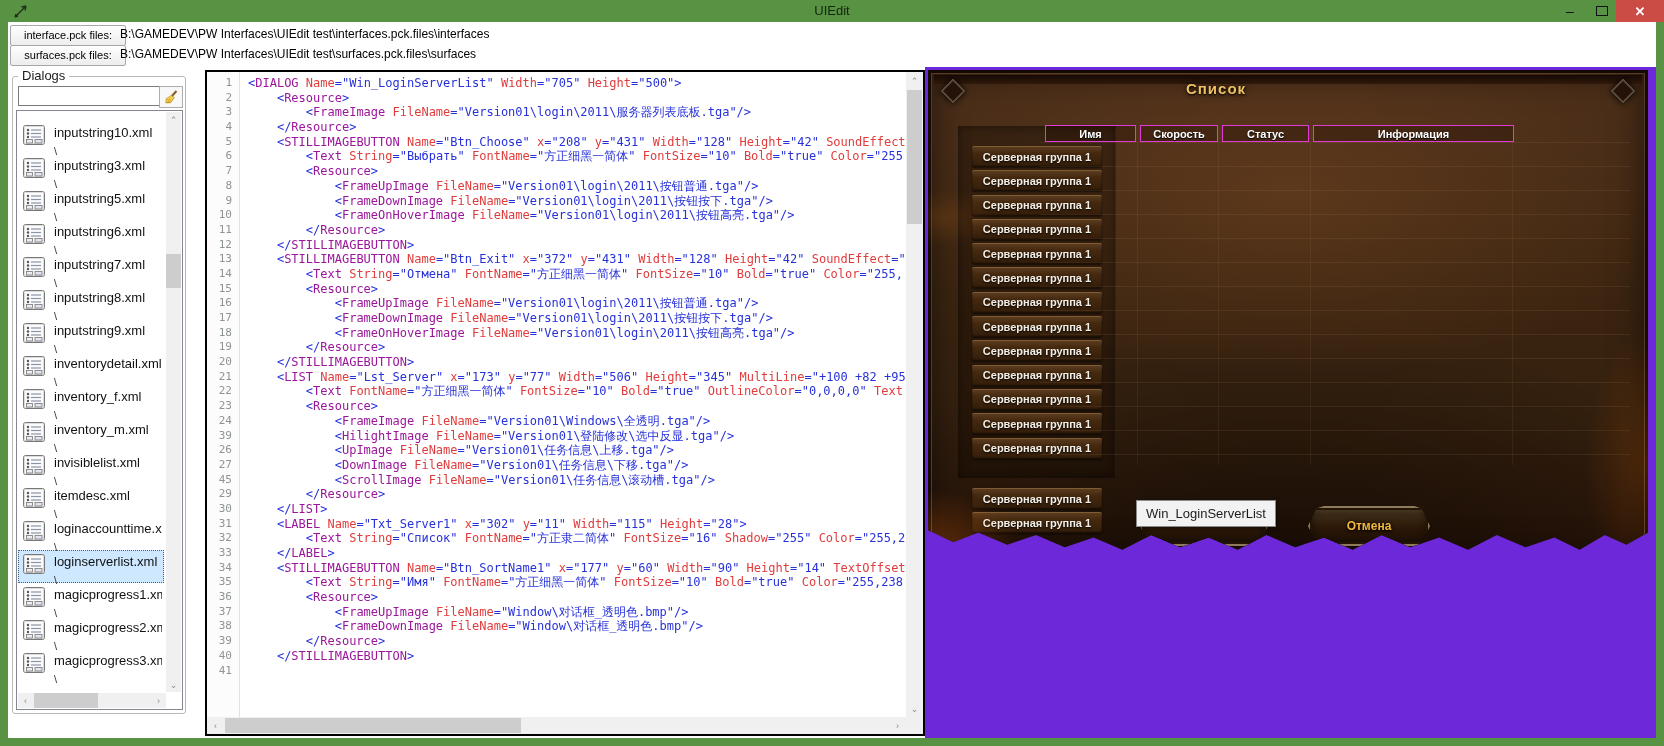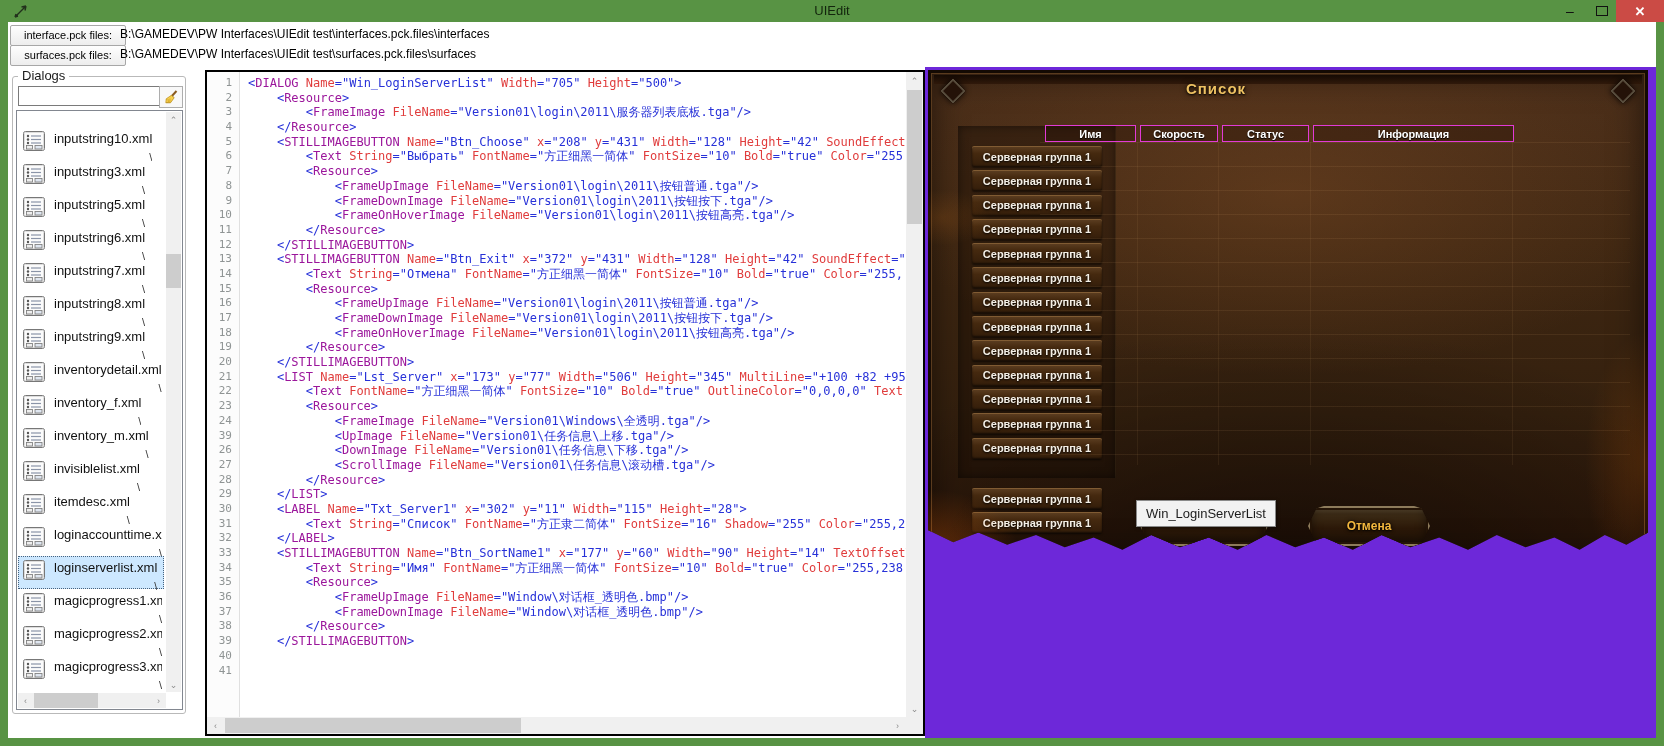--- a/index.html
+++ b/index.html
@@ -30,21 +30,21 @@
   #path-value-2{left:120px;top:45px;}
 
   
   #sidebar-group{left:12px;top:76px;width:172px;height:636px;border:1px solid #b9b9b9;border-radius:3px;}
   #sidebar-legend{left:18px;top:68px;background:#fff;padding:0 4px;font-size:13px;color:#1a1a1a;}
   #search-input{left:18px;top:86px;width:136px;height:18px;border:1px solid #7a7a7a;font-size:12px;
                 padding:0 3px;outline:none;font-family:"Liberation Sans",sans-serif;}
   #broom-btn{left:159px;top:86px;width:22px;height:20px;border:1px solid #adadad;background:#f8f8f8;
              display:flex;align-items:center;justify-content:center;}
   #file-listbox{left:16px;top:110px;width:165px;height:598px;border:1px solid #828790;background:#fff;overflow:hidden;}
-  #file-items{left:1px;top:16px;width:146px;text-align:right;}
+  #file-items{left:1px;top:10px;width:146px;}
   .file-item{display:flex;align-items:flex-start;padding:2px 2px 2px 4px;height:29px;}
   .file-item.selected{background:#cde8ff;outline:1px dotted #46627e;outline-offset:-1px;}
   .fi-icon{flex:0 0 26px;margin-top:1px;}
   .fi-text{margin-left:6px;overflow:hidden;}
   .fi-name{font-size:13px;color:#111;line-height:15px;white-space:nowrap;}
   .fi-sub{font-size:11px;color:#333;line-height:12px;}
 
   
   .sb-track{background:#f0f0f0;}
   .sb-thumb{background:#cdcdcd;}
@@ -510,21 +510,21 @@
         <div class="gut-num">18</div>
         <div class="gut-num">19</div>
         <div class="gut-num">20</div>
         <div class="gut-num">21</div>
         <div class="gut-num">22</div>
         <div class="gut-num">23</div>
         <div class="gut-num">24</div>
         <div class="gut-num">39</div>
         <div class="gut-num">26</div>
         <div class="gut-num">27</div>
-        <div class="gut-num">28</div>
+        <div class="gut-num">45</div>
         <div class="gut-num">29</div>
         <div class="gut-num">30</div>
         <div class="gut-num">31</div>
         <div class="gut-num">32</div>
         <div class="gut-num">33</div>
         <div class="gut-num">34</div>
         <div class="gut-num">35</div>
         <div class="gut-num">36</div>
         <div class="gut-num">37</div>
         <div class="gut-num">38</div>
@@ -550,20 +550,21 @@
         <div class="code-line"><span>        </span><span class="c-sym">&lt;</span><span class="c-tag">Resource</span><span class="c-sym">&gt;</span></div>
         <div class="code-line"><span>            </span><span class="c-sym">&lt;</span><span class="c-tag">FrameUpImage</span><span> </span><span class="c-attr">FileName</span><span class="c-val">="Version01\login\2011\按钮普通.tga"</span><span class="c-sym">/&gt;</span></div>
         <div class="code-line"><span>            </span><span class="c-sym">&lt;</span><span class="c-tag">FrameDownImage</span><span> </span><span class="c-attr">FileName</span><span class="c-val">="Version01\login\2011\按钮按下.tga"</span><span class="c-sym">/&gt;</span></div>
         <div class="code-line"><span>            </span><span class="c-sym">&lt;</span><span class="c-tag">FrameOnHoverImage</span><span> </span><span class="c-attr">FileName</span><span class="c-val">="Version01\login\2011\按钮高亮.tga"</span><span class="c-sym">/&gt;</span></div>
         <div class="code-line"><span>        </span><span class="c-sym">&lt;/</span><span class="c-tag">Resource</span><span class="c-sym">&gt;</span></div>
         <div class="code-line"><span>    </span><span class="c-sym">&lt;/</span><span class="c-tag">STILLIMAGEBUTTON</span><span class="c-sym">&gt;</span></div>
         <div class="code-line"><span>    </span><span class="c-sym">&lt;</span><span class="c-tag">LIST</span><span> </span><span class="c-attr">Name</span><span class="c-val">="Lst_Server"</span><span> </span><span class="c-attr">x</span><span class="c-val">="173"</span><span> </span><span class="c-attr">y</span><span class="c-val">="77"</span><span> </span><span class="c-attr">Width</span><span class="c-val">="506"</span><span> </span><span class="c-attr">Height</span><span class="c-val">="345"</span><span> </span><span class="c-attr">MultiLine</span><span class="c-val">="+100 +82 +95</span></div>
         <div class="code-line"><span>        </span><span class="c-sym">&lt;</span><span class="c-tag">Text</span><span> </span><span class="c-attr">FontName</span><span class="c-val">="方正细黑一简体"</span><span> </span><span class="c-attr">FontSize</span><span class="c-val">="10"</span><span> </span><span class="c-attr">Bold</span><span class="c-val">="true"</span><span> </span><span class="c-attr">OutlineColor</span><span class="c-val">="0,0,0,0"</span><span> </span><span class="c-attr">Text</span></div>
         <div class="code-line"><span>        </span><span class="c-sym">&lt;</span><span class="c-tag">Resource</span><span class="c-sym">&gt;</span></div>
         <div class="code-line"><span>            </span><span class="c-sym">&lt;</span><span class="c-tag">FrameImage</span><span> </span><span class="c-attr">FileName</span><span class="c-val">="Version01\Windows\全透明.tga"</span><span class="c-sym">/&gt;</span></div>
+        <div class="code-line"><span>            </span><span class="c-sym">&lt;</span><span class="c-tag">HilightImage</span><span> </span><span class="c-attr">FileName</span><span class="c-val">="Version01\登陆修改\选中反显.tga"</span><span class="c-sym">/&gt;</span></div>
         <div class="code-line"><span>            </span><span class="c-sym">&lt;</span><span class="c-tag">UpImage</span><span> </span><span class="c-attr">FileName</span><span class="c-val">="Version01\任务信息\上移.tga"</span><span class="c-sym">/&gt;</span></div>
         <div class="code-line"><span>            </span><span class="c-sym">&lt;</span><span class="c-tag">DownImage</span><span> </span><span class="c-attr">FileName</span><span class="c-val">="Version01\任务信息\下移.tga"</span><span class="c-sym">/&gt;</span></div>
         <div class="code-line"><span>            </span><span class="c-sym">&lt;</span><span class="c-tag">ScrollImage</span><span> </span><span class="c-attr">FileName</span><span class="c-val">="Version01\任务信息\滚动槽.tga"</span><span class="c-sym">/&gt;</span></div>
         <div class="code-line"><span>        </span><span class="c-sym">&lt;/</span><span class="c-tag">Resource</span><span class="c-sym">&gt;</span></div>
         <div class="code-line"><span>    </span><span class="c-sym">&lt;/</span><span class="c-tag">LIST</span><span class="c-sym">&gt;</span></div>
         <div class="code-line"><span>    </span><span class="c-sym">&lt;</span><span class="c-tag">LABEL</span><span> </span><span class="c-attr">Name</span><span class="c-val">="Txt_Server1"</span><span> </span><span class="c-attr">x</span><span class="c-val">="302"</span><span> </span><span class="c-attr">y</span><span class="c-val">="11"</span><span> </span><span class="c-attr">Width</span><span class="c-val">="115"</span><span> </span><span class="c-attr">Height</span><span class="c-val">="28"</span><span class="c-sym">&gt;</span></div>
         <div class="code-line"><span>        </span><span class="c-sym">&lt;</span><span class="c-tag">Text</span><span> </span><span class="c-attr">String</span><span class="c-val">="Список"</span><span> </span><span class="c-attr">FontName</span><span class="c-val">="方正隶二简体"</span><span> </span><span class="c-attr">FontSize</span><span class="c-val">="16"</span><span> </span><span class="c-attr">Shadow</span><span class="c-val">="255"</span><span> </span><span class="c-attr">Color</span><span class="c-val">="255,2</span></div>
         <div class="code-line"><span>    </span><span class="c-sym">&lt;/</span><span class="c-tag">LABEL</span><span class="c-sym">&gt;</span></div>
         <div class="code-line"><span>    </span><span class="c-sym">&lt;</span><span class="c-tag">STILLIMAGEBUTTON</span><span> </span><span class="c-attr">Name</span><span class="c-val">="Btn_SortName1"</span><span> </span><span class="c-attr">x</span><span class="c-val">="177"</span><span> </span><span class="c-attr">y</span><span class="c-val">="60"</span><span> </span><span class="c-attr">Width</span><span class="c-val">="90"</span><span> </span><span class="c-attr">Height</span><span class="c-val">="14"</span><span> </span><span class="c-attr">TextOffsetY</span></div>
         <div class="code-line"><span>        </span><span class="c-sym">&lt;</span><span class="c-tag">Text</span><span> </span><span class="c-attr">String</span><span class="c-val">="Имя"</span><span> </span><span class="c-attr">FontName</span><span class="c-val">="方正细黑一简体"</span><span> </span><span class="c-attr">FontSize</span><span class="c-val">="10"</span><span> </span><span class="c-attr">Bold</span><span class="c-val">="true"</span><span> </span><span class="c-attr">Color</span><span class="c-val">="255,238</span></div>

